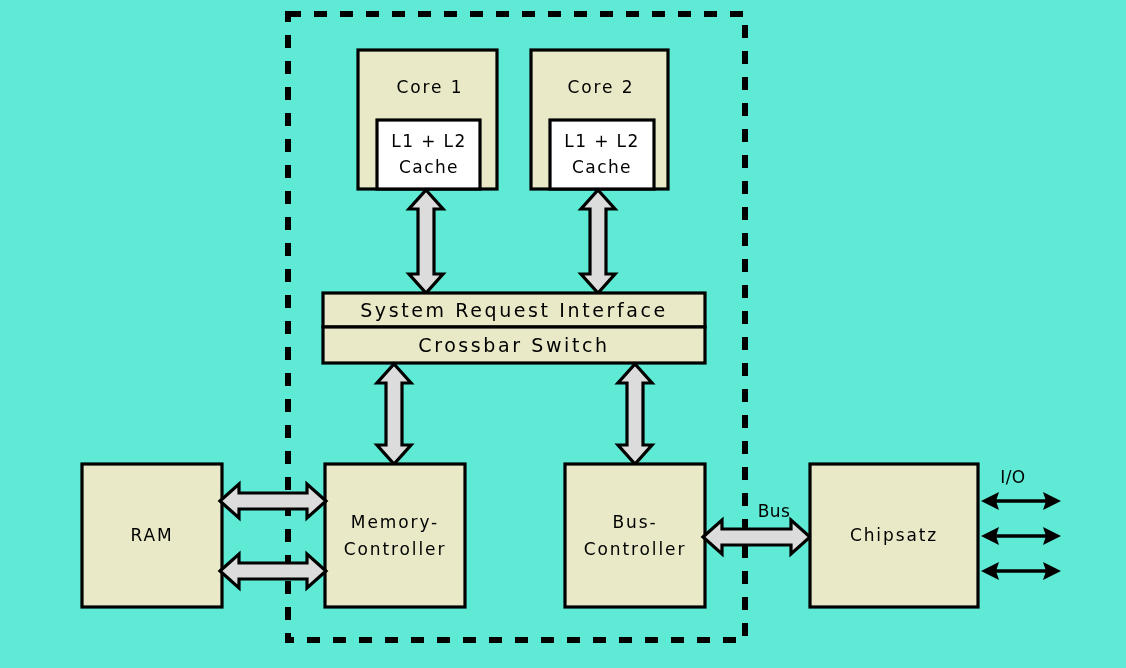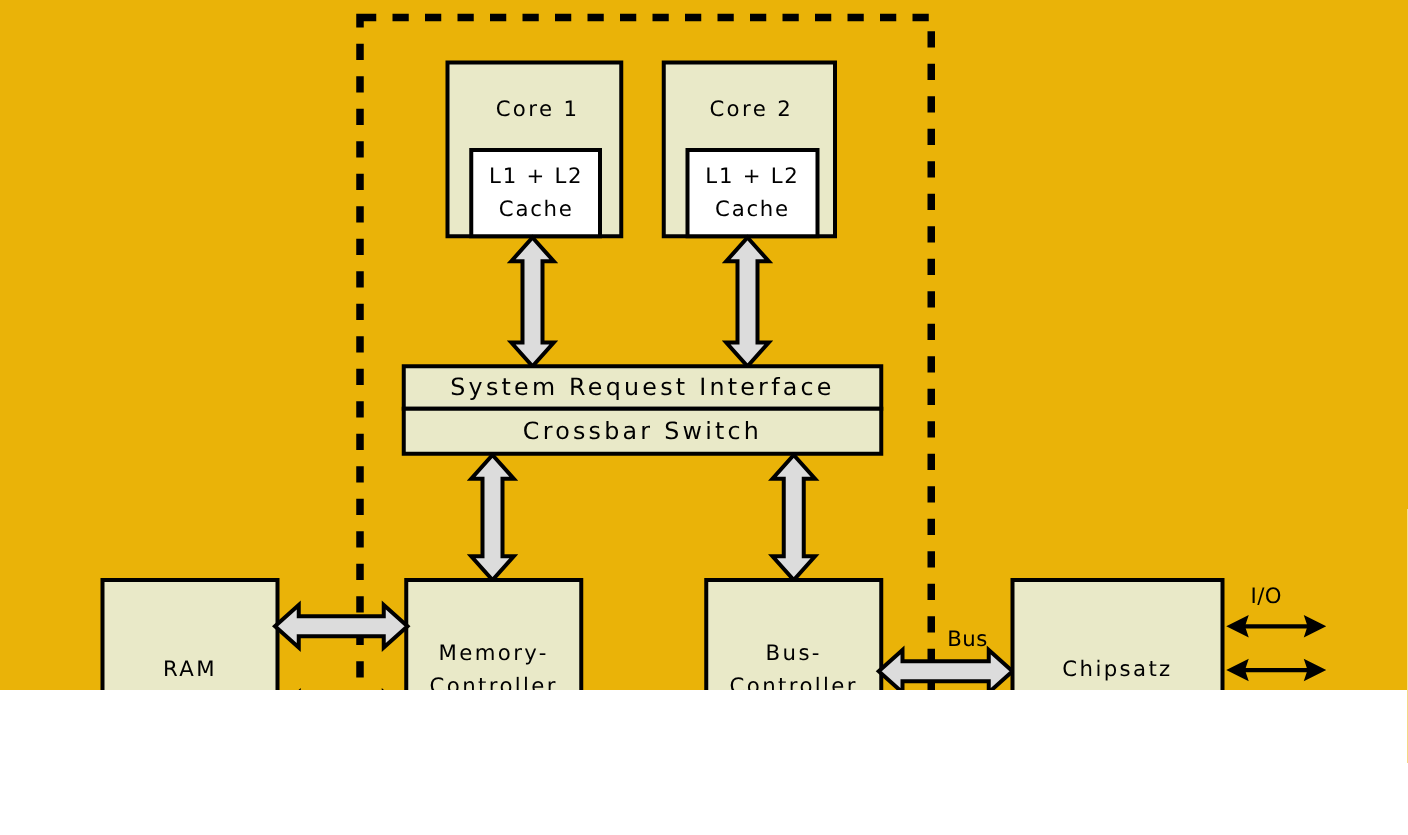--- a/index.html
+++ b/index.html
@@ -3,22 +3,22 @@
 <meta charset="utf-8">
 <style>
   html, body {
     margin: 0;
     padding: 0;
     background: #ffffff;
   }
   #diagram-root {
     position: relative;
     width: 1126px;
-    height: 552px;
-    background: #eab308;
+    height: 668px;
+    background: #5eead4;
     font-family: "DejaVu Sans", sans-serif;
     overflow: hidden;
   }
   svg.diagram-canvas {
     display: block;
     width: 1126px;
     height: 668px;
   }
   .box-fill {
     fill: #e9e9c8;

